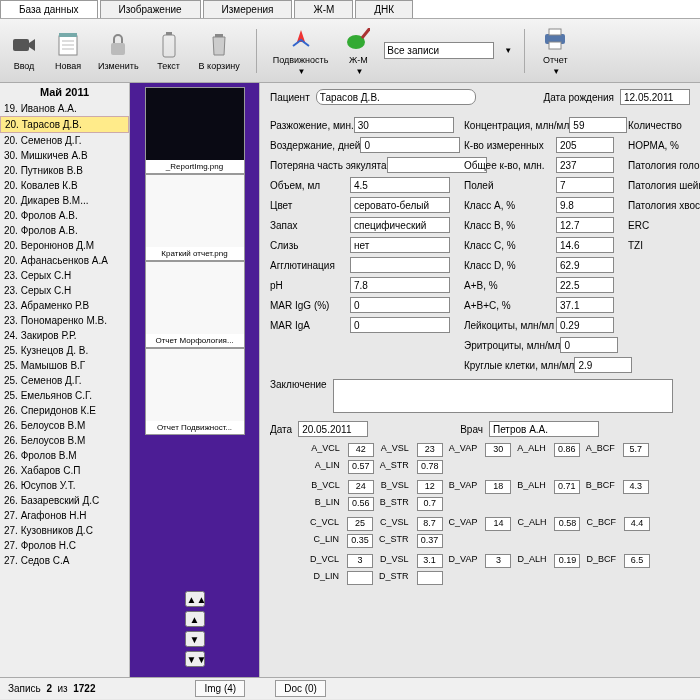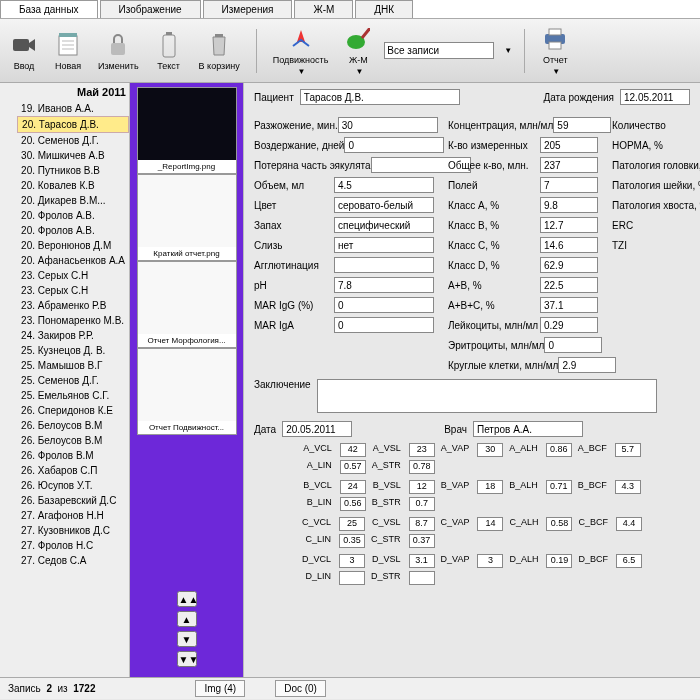--- a/index.html
+++ b/index.html
@@ -8,26 +8,26 @@
 .tab { padding: 3px 18px; border: 1px solid #999; border-bottom: none; margin-right: 2px; cursor: pointer; background: #f0f0f0; font-size: 10px; text-align: right; }
 .tab.active { background: #fff; }
 .toolbar { display: flex; align-items: center; padding: 4px 6px; background: linear-gradient(#f4f4f4,#d8d8d8); border-bottom: 1px solid #aaa; gap: 8px; height: 64px; }
 .tbtn { display: flex; flex-direction: column; align-items: center; gap: 2px; cursor: pointer; padding: 2px 4px; }
 .tbtn .ico { width: 28px; height: 28px; display: flex; align-items: center; justify-content: center; }
 .tbtn span.lbl { font-size: 9px; }
 .sep { width: 1px; height: 44px; background: #aaa; margin: 0 4px; }
 .dd { font-size: 8px; margin-left: 2px; }
 .combo { width: 110px; border: 1px solid #888; padding: 2px; background: #fff; font-size: 10px; }
 .main { display: flex; height: 594px; }
-.leftcol { width: 130px; background: #eee; border-right: 1px solid #bbb; display: flex; flex-direction: column; align-items: flex-end; }
+.leftcol { width: 130px; background: #eee; border-right: 1px solid #bbb; display: flex; flex-direction: column; }
 .monthhdr { font-weight: bold; text-align: center; padding: 3px; font-size: 11px; }
 .plist { flex: 1; overflow: hidden; }
 .prow { padding: 2px 4px; font-size: 10px; white-space: nowrap; overflow: hidden; cursor: pointer; }
 .prow.sel { background: #ffeb8a; border: 1px solid #caa; }
-.imgcol { width: 114px; background: #6d28d9; border-right: 1px solid #bbb; padding: 4px; display: flex; flex-direction: column; gap: 4px; overflow: hidden; }
+.imgcol { width: 130px; background: #4c1d95; border-right: 1px solid #bbb; padding: 4px; display: flex; flex-direction: column; gap: 4px; overflow: hidden; }
 .thumb { background: #fff; border: 1px solid #999; width: 100px; margin: 0 auto; display: flex; flex-direction: column; align-items: center; }
 .thumb .tprev { width: 100%; height: 72px; background: #f8f8f8; }
 .thumb.dark .tprev { background: #0a0a14; }
 .thumb .tlbl { font-size: 8px; padding: 2px; text-align: center; }
 .imgnav { display: flex; flex-direction: column; align-items: center; gap: 4px; margin-top: auto; padding: 6px 0; }
 .imgnav button { width: 20px; height: 16px; font-size: 10px; }
 .form { flex: 1; padding: 6px 10px; overflow: hidden; background: #e8e8e8; }
 .frow { display: flex; align-items: center; margin-bottom: 5px; gap: 6px; }
 .lbl { font-size: 10px; white-space: nowrap; }
 .inp { border: 1px solid #888; background: #fff; padding: 1px 3px; font-size: 10px; height: 16px; }
@@ -201,21 +201,21 @@
       <button>▲▲</button>
       <button>▲</button>
       <button>▼</button>
       <button>▼▼</button>
     </div>
   </div>
 
   <div class="form">
     <div class="frow">
       <span class="lbl">Пациент</span>
-      <input class="inp" style="width: 160px;" value="Тарасов Д.В.">
+      <input class="inp" style="width: 160px; border-radius: 7px;" value="Тарасов Д.В.">
       <span style="flex:1"></span>
       <span class="lbl">Дата рождения</span>
       <input class="inp" style="width: 70px;" value="12.05.2011">
     </div>
 
     <div class="cols3" style="margin-top:12px">
       <div class="field wide">
           <span class="lbl">Разжожение, мин.</span>
           <input class="inp" value="30" style="">
         </div>

